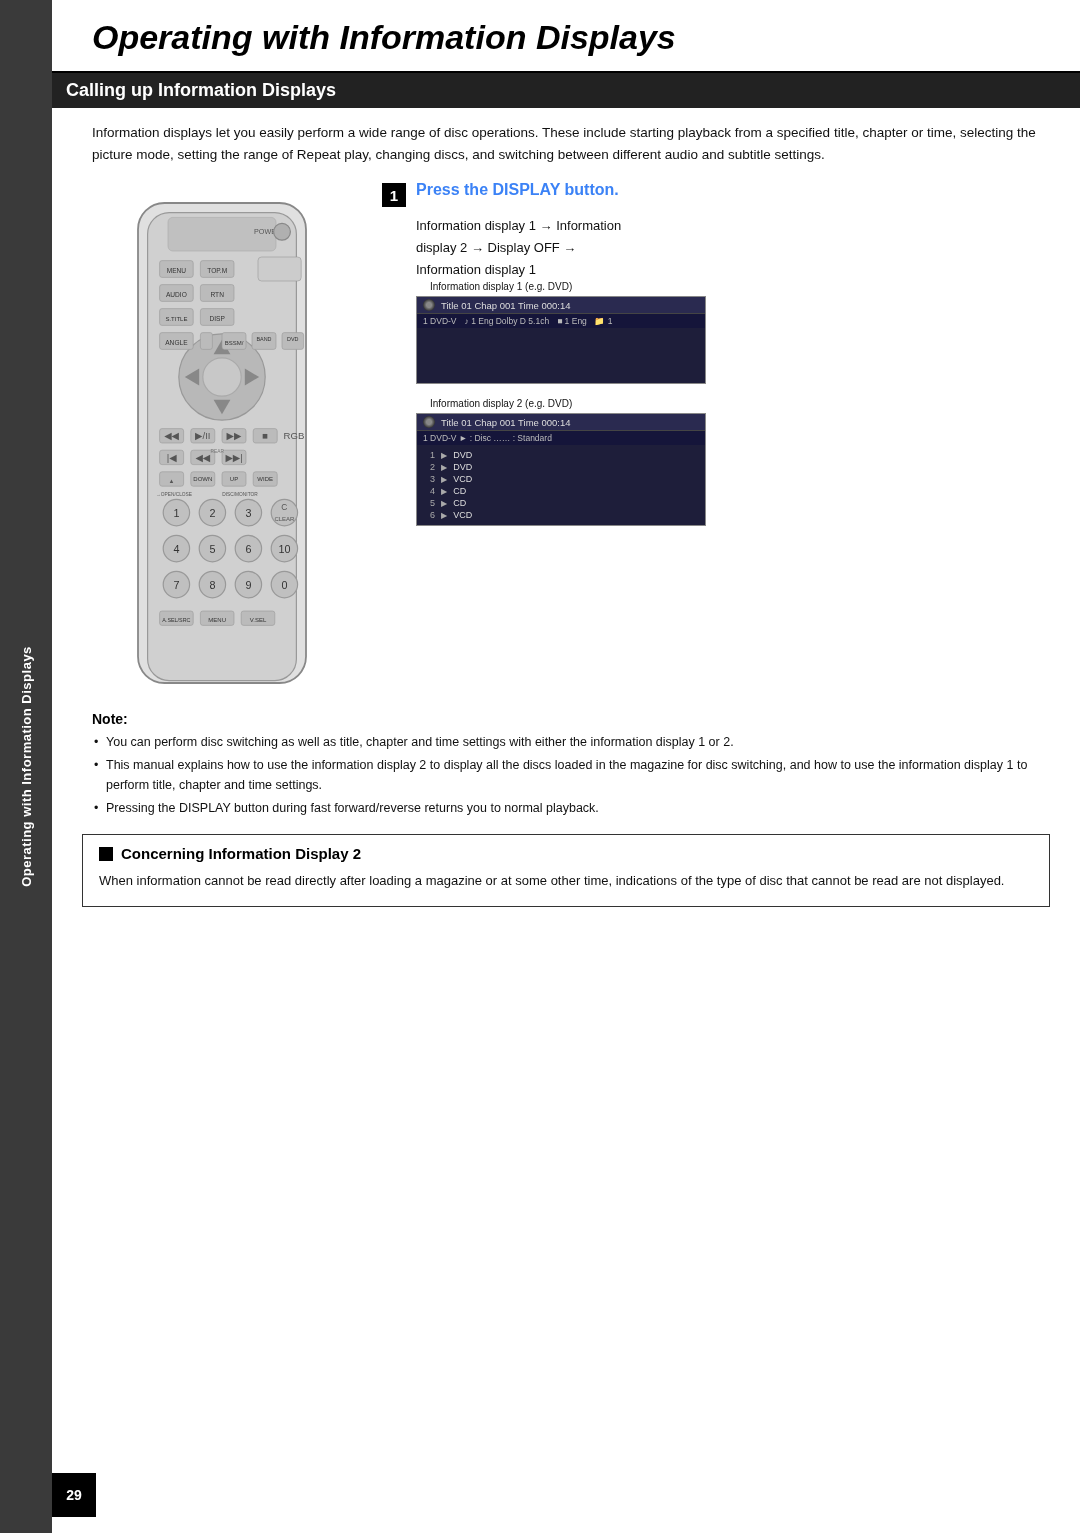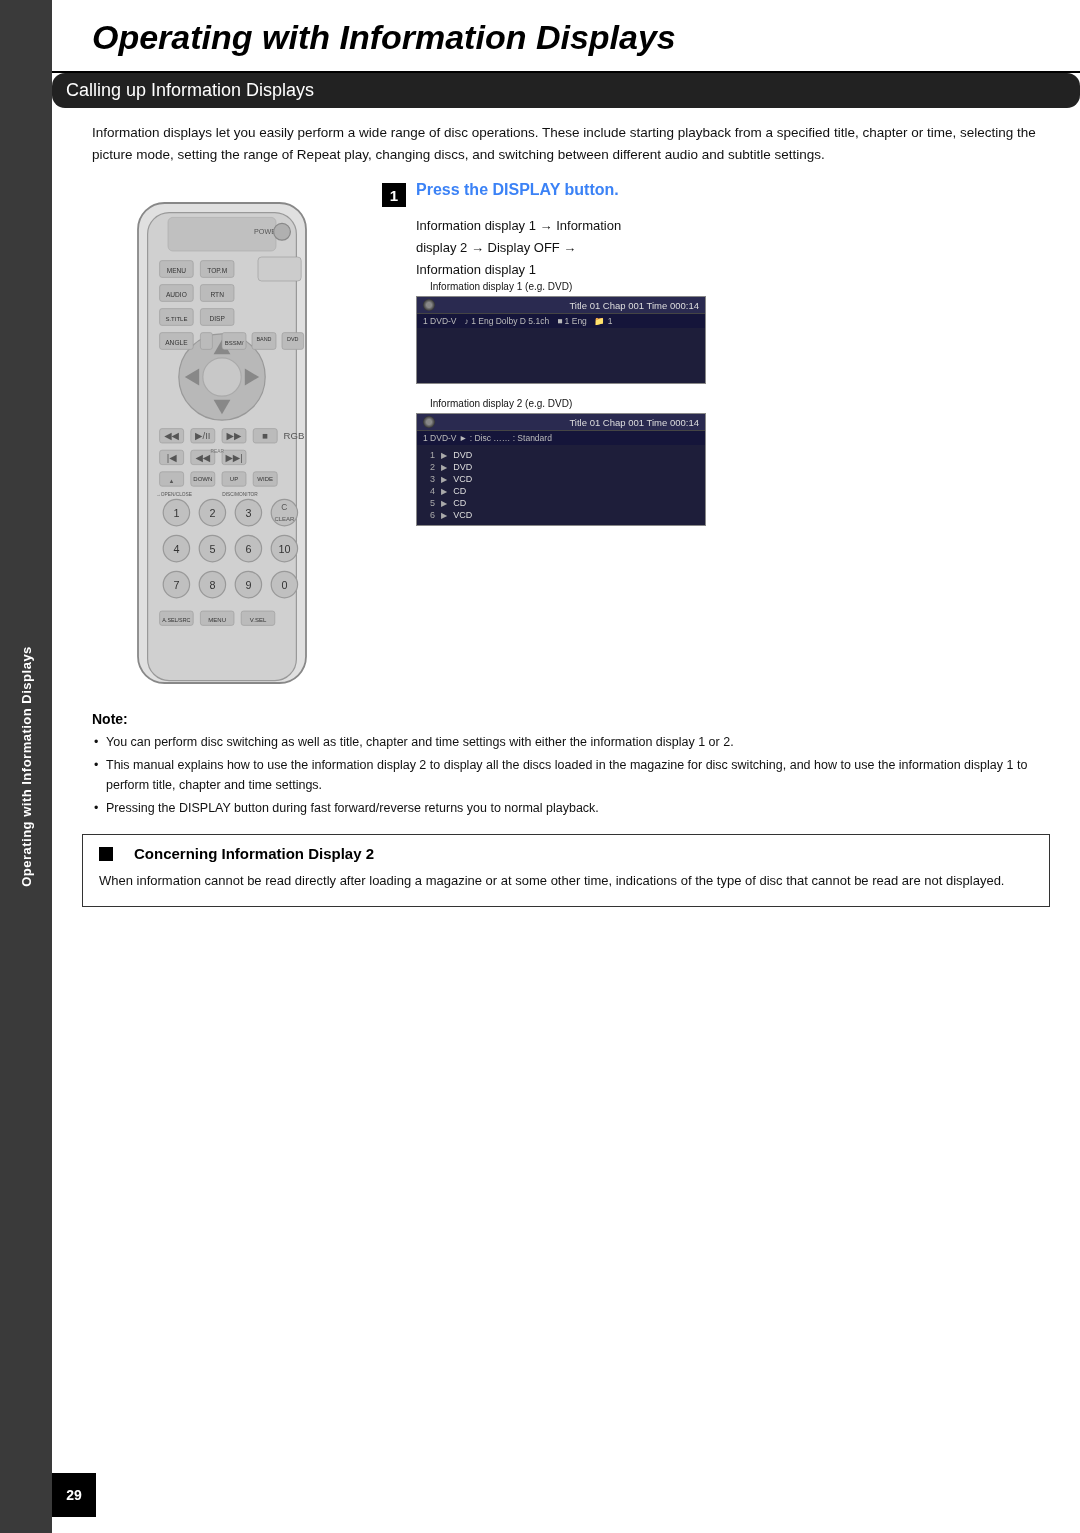--- a/index.html
+++ b/index.html
@@ -52,24 +52,23 @@
       padding: 18px 40px 14px 40px;
       border-bottom: 2px solid #000;
       margin-bottom: 0;
     }
 
     
     .section-heading {
       background: #222;
       color: #fff;
       font-size: 18px;
-      font-weight: normal;
+      font-weight: bold;
       padding: 7px 14px;
       margin: 0 0 14px 0;
-      border-radius: 13px;
     }
 
     
     .body-text {
       font-size: 13.5px;
       line-height: 1.6;
       color: #111;
       padding: 0 40px 16px 40px;
     }
 
@@ -171,21 +170,20 @@
       height: 12px;
       border-radius: 50%;
       background: radial-gradient(circle, #888 30%, #333 70%);
       flex-shrink: 0;
     }
 
     .dvd-title-info {
       color: #ddd;
       font-size: 9.5px;
       flex: 1;
-      text-align: right;
     }
 
     .dvd-body {
       background: #1e1e3a;
       min-height: 50px;
       padding: 4px 6px;
     }
 
     .dvd-status-bar {
       background: #15153a;
@@ -252,21 +250,21 @@
     
     .concerning-section {
       border: 1.5px solid #333;
       margin: 10px 30px 20px 30px;
       padding: 10px 16px 14px 16px;
     }
 
     .concerning-heading {
       display: flex;
       align-items: center;
-      gap: 21px;
+      gap: 8px;
       margin-bottom: 8px;
     }
 
     .black-square {
       width: 14px;
       height: 14px;
       background: #000;
       flex-shrink: 0;
     }
 

